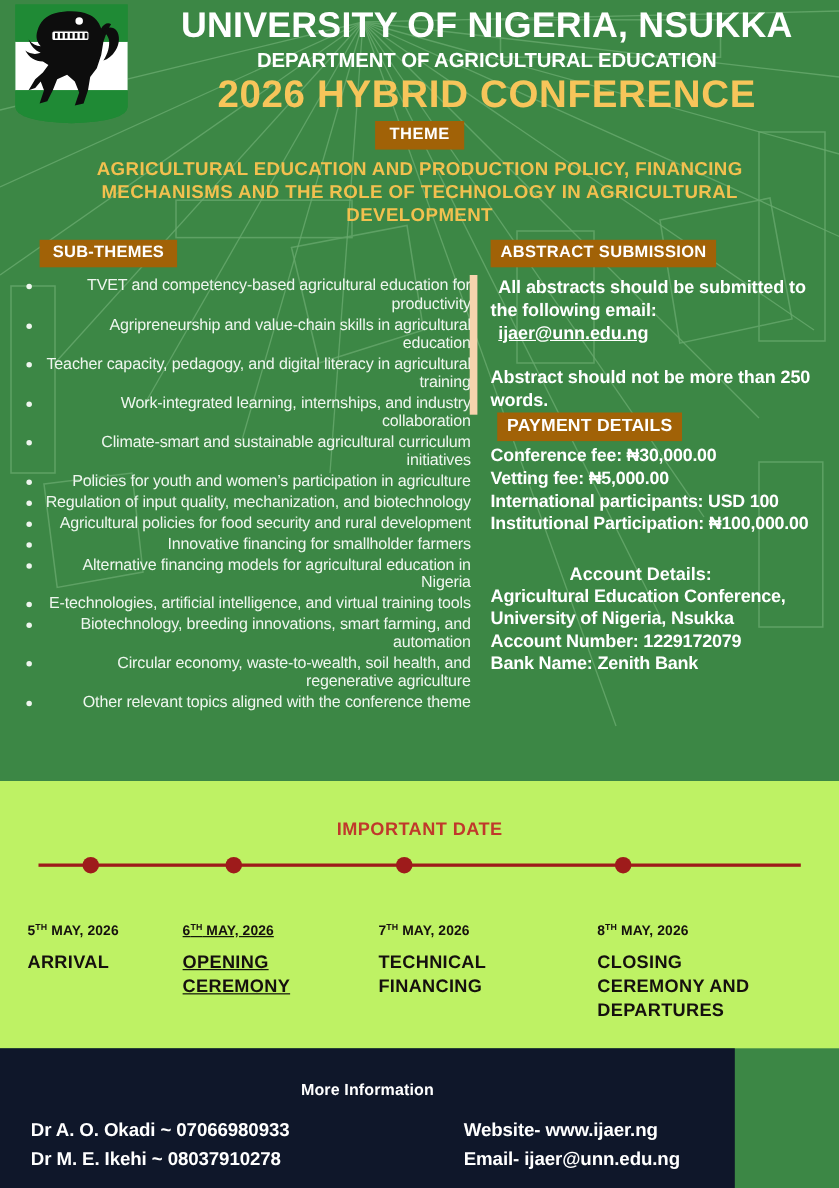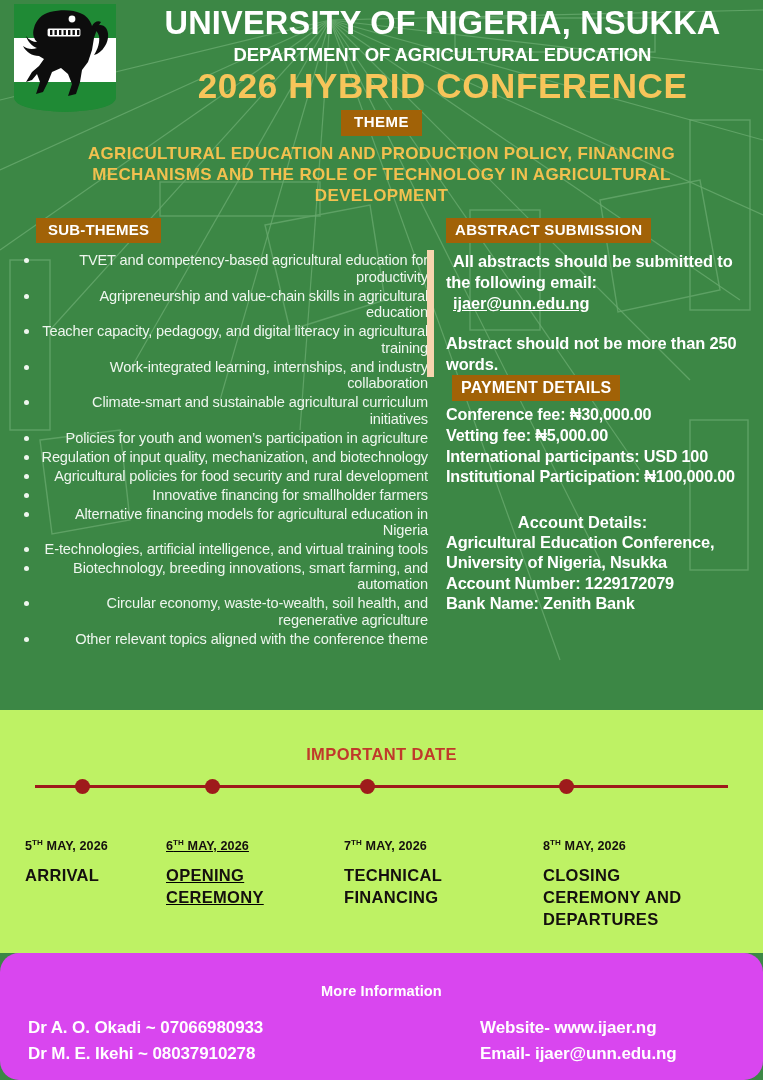--- a/index.html
+++ b/index.html
@@ -201,24 +201,23 @@
     font-size: 16.5px;
     line-height: 1.32;
     letter-spacing: 0.3px;
     margin-top: 12px;
   }
 
   
   #footer {
     position: absolute;
     left: 0; top: 953px;
-    width: 763px; height: 127px;
-    background: #d946ef;
+    width: 668px; height: 127px;
+    background: #0f172a;
     z-index: 3;
-    border-radius: 19px;
   }
   #more-info {
     text-align: center;
     color: #ffffff;
     font-weight: bold;
     font-size: 14.6px;
     padding-top: 30px;
     letter-spacing: 0.1px;
   }
   #footer-cols {

